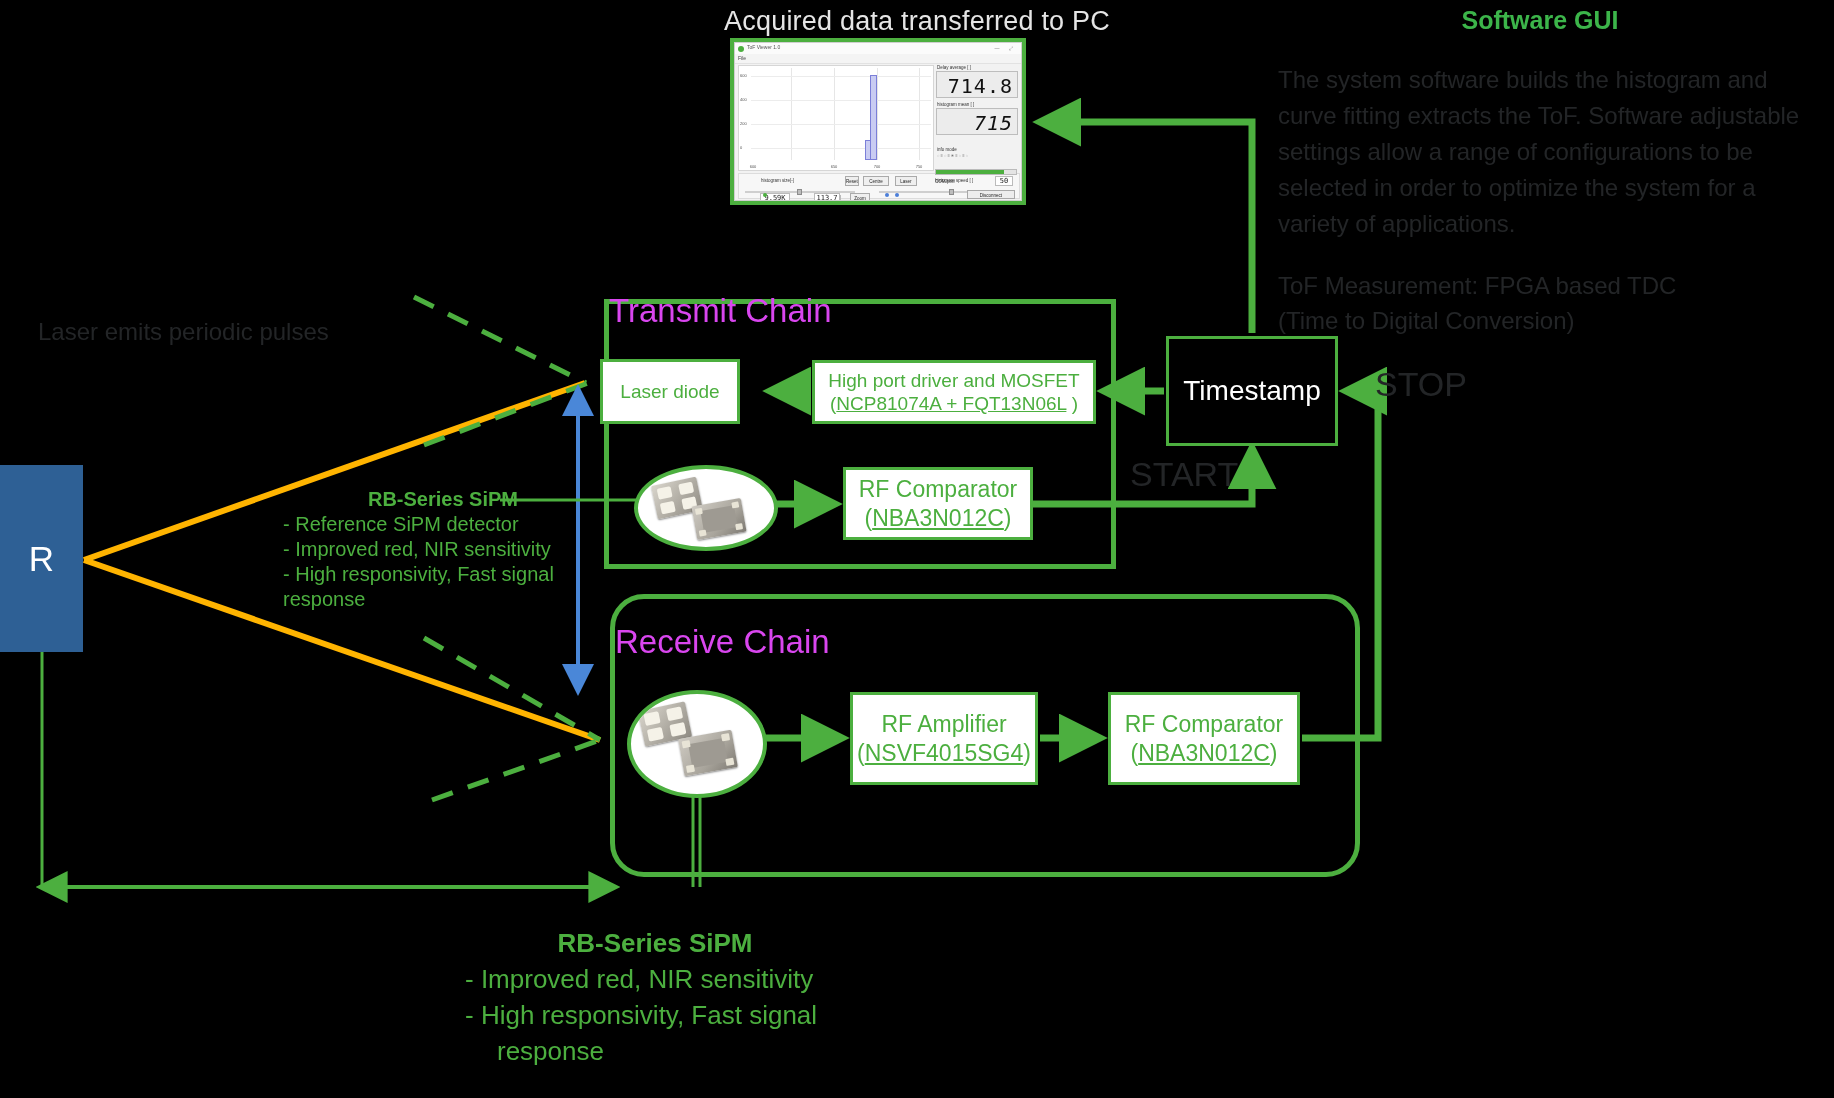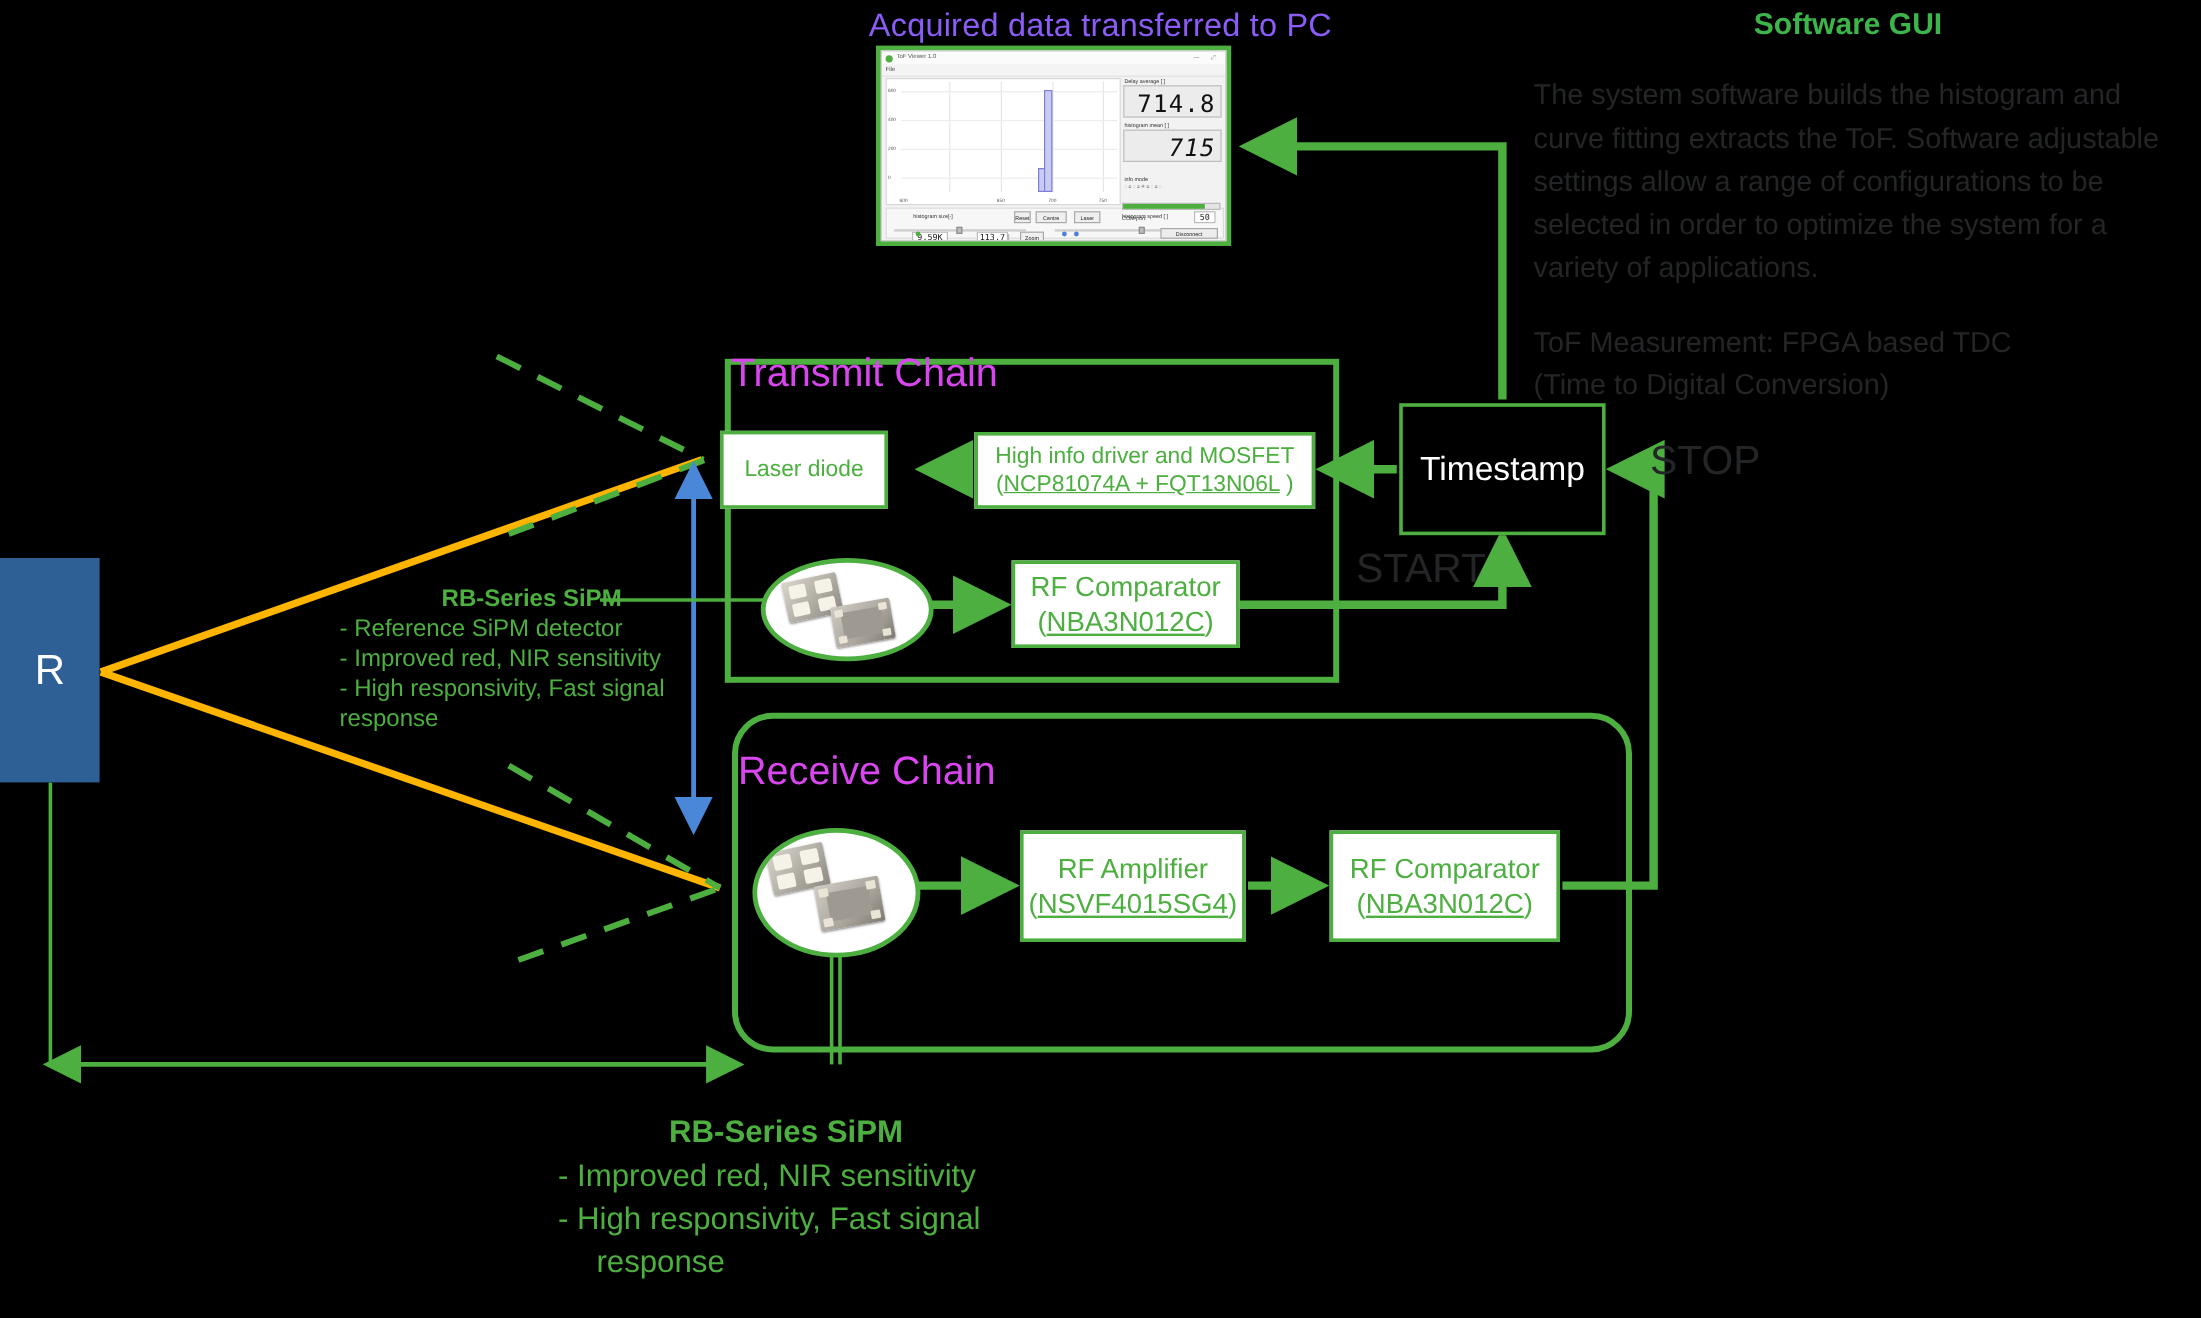--- a/index.html
+++ b/index.html
@@ -2,21 +2,21 @@
 <html><head>
 <meta charset="utf-8">
 <style>
   html,body{margin:0;padding:0;background:#000;}
   body{width:1834px;height:1098px;position:relative;overflow:hidden;
        font-family:"Liberation Sans", sans-serif;}
   .stage{position:absolute;left:0;top:0;width:1834px;height:1098px;background:#000;}
   .abs{position:absolute;}
 
   
-  #title-acquired{left:707px;top:6px;width:420px;font-size:27px;color:#8b5cf6;
+  #title-acquired{left:707px;top:6px;width:420px;font-size:27px;color:#e5e5e5;
       text-align:center;letter-spacing:.2px;}
   #title-software-gui{left:1390px;top:6px;width:300px;font-size:25px;font-weight:bold;
       color:#3cb54a;text-align:center;}
   #software-gui-desc{left:1278px;top:62px;width:540px;font-size:24px;line-height:36px;
       color:#232527;}
   #tof-measure{left:1278px;top:268px;width:430px;font-size:24px;line-height:35px;color:#232527;}
   #laser-pulses{left:38px;top:318px;width:330px;font-size:24px;color:#232527;}
 
   
   #gui-window{left:730px;top:38px;width:296px;height:167px;background:#4caf3f;
@@ -182,20 +182,21 @@
   </svg>
 
   <div class="abs" id="title-acquired">Acquired data transferred to PC</div>
 
   <div class="abs" id="title-software-gui">Software GUI</div>
 
   <div class="abs" id="software-gui-desc">The system software builds the histogram and curve fitting extracts the ToF. Software adjustable settings allow a range of configurations to be selected in order to optimize the system for a variety of applications.</div>
 
   <div class="abs" id="tof-measure">ToF Measurement: FPGA based TDC (Time to Digital Conversion)</div>
 
+  <div class="abs" id="laser-pulses">Laser emits periodic pulses</div>
 
   <div class="abs" id="gui-window">
     <div class="gui-inner">
 
       <div class="gui-titlebar">
         <span class="tb-ico"></span>
         <span class="tb-text">ToF Viewer 1.0</span>
         <span class="tb-ctrl">— ⤢</span>
       </div>
 
@@ -273,21 +274,21 @@
 
   <div class="chainbox" id="transmit-chain">
     <div class="chain-title" style="top:-12px;">Transmit Chain</div>
   </div>
 
   <div class="wbox" id="box-laser-diode">
     <span class="l1">Laser diode</span>
   </div>
 
   <div class="wbox" id="box-driver">
-    <span class="l1">High info driver and MOSFET</span>
+    <span class="l1">High port driver and MOSFET</span>
     <span class="l2">(<span class="ul">NCP81074A + FQT13N06L</span> )</span>
   </div>
 
   <div class="wbox" id="box-rf-comp-tx">
     <span class="l1">RF Comparator</span>
     <span class="l2">(<span class="ul">NBA3N012C</span>)</span>
   </div>
 
   <div class="sipm-circle" id="sipm-tx">
     <div class="chip" style="left:16px;top:12px;width:46px;height:34px;transform:rotate(-12deg);border-radius:2px;">

